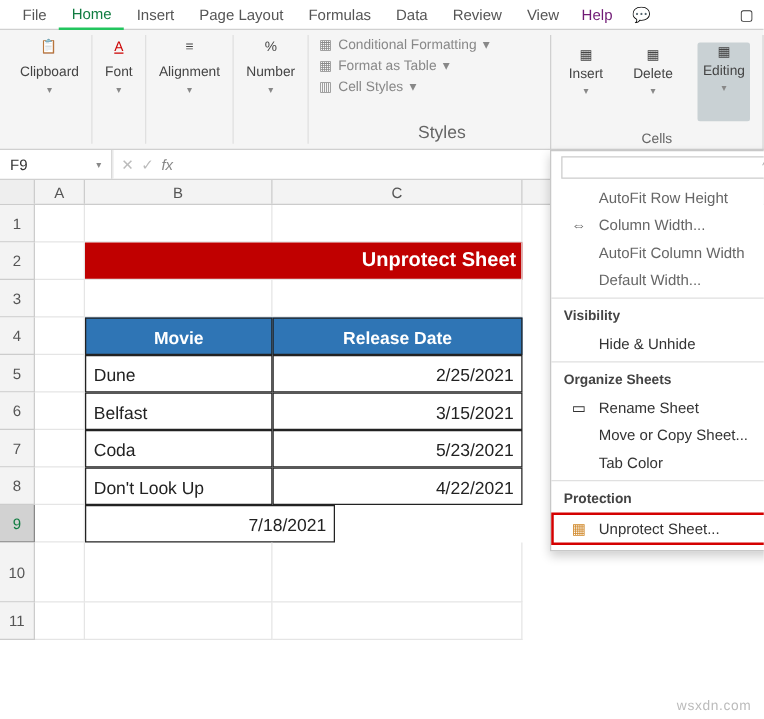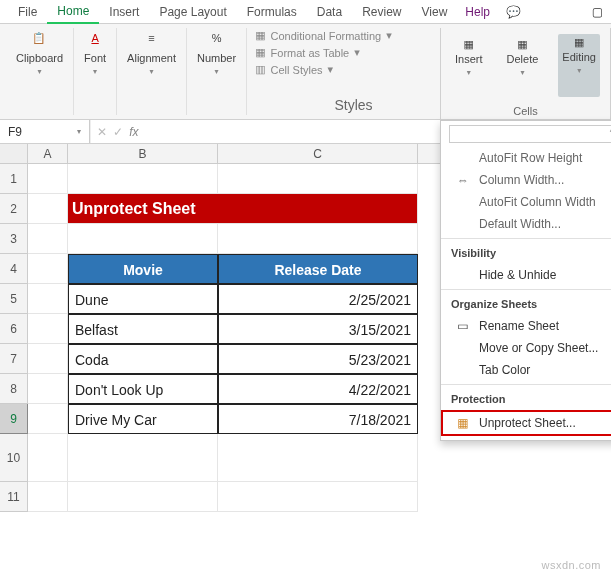--- a/index.html
+++ b/index.html
@@ -36,21 +36,21 @@
 .selall{width:28px;border-right:1px solid #ccc;background:#eee}
 .colhdr{text-align:center;font-size:12px;color:#555;border-right:1px solid #ccc;line-height:20px}
 .rows{display:flex;flex-direction:column}
 .row-g{display:flex;height:30px}
 .rowhdr{width:28px;background:#f3f3f3;border-right:1px solid #ccc;border-bottom:1px solid #ccc;text-align:center;font-size:12px;color:#555;line-height:30px}
 .rowhdr.sel{background:#d2d2d2;color:#107c41;border-color:#888}
 .cell{border-right:1px solid #e5e5e5;border-bottom:1px solid #e5e5e5;padding:0 4px;line-height:30px;font-size:13px;color:#222}
 
 .wA{width:40px}.wB{width:150px}.wC{width:200px}
 
-.banner{background:#c00000;color:#fff;font-weight:700;font-size:16px;text-align:left;line-height:30px}
+.banner{background:#c00000;color:#fff;font-weight:700;font-size:16px;text-align:right;line-height:30px}
 
 .thdr{background:#2f75b5;color:#fff;font-weight:700;text-align:center;border:1px solid #222 !important;font-size:14px}
 .tc{border:1px solid #222 !important;font-size:14px;padding:0 6px}
 .tc.right{text-align:right}
 
 .dropdown{position:absolute;top:120px;left:440px;width:188px;background:#fff;border:1px solid #c8c8c8;box-shadow:0 4px 8px rgba(0,0,0,.2);font-size:12px;color:#444;padding-bottom:4px}
 .dd-sep{height:1px;background:#e0e0e0;margin:3px 0}
 .dd-hdr{font-size:11px;font-weight:600;color:#444;padding:5px 10px}
 .dd-item{display:flex;align-items:center;gap:8px;padding:4px 10px 4px 14px;color:#666;cursor:pointer}
 .dd-item.enabled{color:#333}
@@ -246,21 +246,20 @@
       </div>
     <div class="row-g">
         <div class="rowhdr">8</div>
         <div class="cell wA"></div>
       <div class="cell wB tc">Don't Look Up</div>
       <div class="cell wC tc right">4/22/2021</div>
       </div>
     <div class="row-g">
         <div class="rowhdr sel">9</div>
         <div class="cell wA"></div>
-      <div class="cell wB tc">Drive My Car</div>
       <div class="cell wC tc right">7/18/2021</div>
       </div>
     <div class="row-g" style="height:48px">
         <div class="rowhdr" style="line-height:48px">10</div>
         <div class="cell wA"></div>
         <div class="cell wB"></div>
         <div class="cell wC"></div>
       </div>
     <div class="row-g">
         <div class="rowhdr">11</div>

